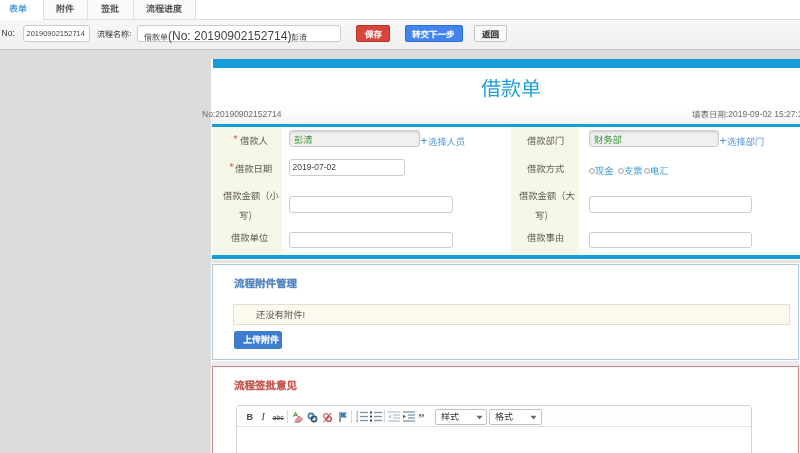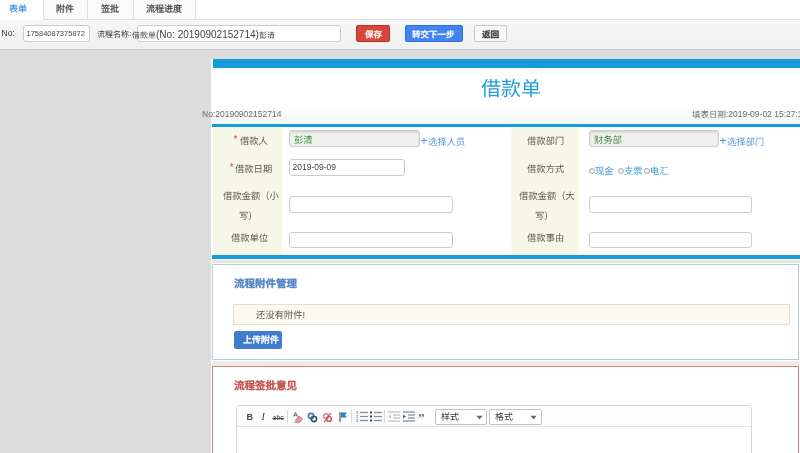--- a/index.html
+++ b/index.html
@@ -99,30 +99,30 @@
   </svg>
 <svg class="cj" style="position:absolute;left:146px;top:4.1px;width:36px;height:9px;color:#3c3c3c;stroke:currentColor;stroke-width:28;" viewBox="0 0 4 1">
     <use href="#u6d41" xlink:href="#u6d41"></use>
     <use href="#u7a0b" xlink:href="#u7a0b" x="1"></use>
     <use href="#u8fdb" xlink:href="#u8fdb" x="2"></use>
     <use href="#u5ea6" xlink:href="#u5ea6" x="3"></use>
   </svg>
 <div class="abs" style="left:0;top:20px;width:800px;height:30px;background:linear-gradient(#f7f7f7,#f0f0f0);border-bottom:1px solid #c9c9c9"></div>
 <div class="t" style="left:1.5px;top:28.5px;font-size:8.5px;color:#333">No:</div>
 <div class="abs" style="left:23px;top:25px;width:67px;height:17px;background:#fff;border:1px solid #ccc;border-radius:3px"></div>
-<div class="t" style="left:26.5px;top:30px;font-size:7.5px;color:#444">17584087375872</div>
+<div class="t" style="left:26.5px;top:30px;font-size:7.5px;color:#444">20190902152714</div>
 <svg class="cj" style="position:absolute;left:97px;top:30px;width:32px;height:8px;color:#333;" viewBox="0 0 4 1">
     <use href="#u6d41" xlink:href="#u6d41"></use>
     <use href="#u7a0b" xlink:href="#u7a0b" x="1"></use>
     <use href="#u540d" xlink:href="#u540d" x="2"></use>
     <use href="#u79f0" xlink:href="#u79f0" x="3"></use>
   </svg>
 <div class="t" style="left:129.5px;top:30px;font-size:8px;color:#333">:</div>
 <div class="abs" style="left:137px;top:25px;width:204px;height:17px;background:#fff;border:1px solid #ccc;border-radius:3px"></div>
-<div class="t" style="left:132px;top:29.5px;font-size:10px;color:#444"><svg class="cji" style="vertical-align:-0.155em;width:24px;height:8px;" viewBox="0 0 3 1">
+<div class="t" style="left:144px;top:29.5px;font-size:12px;color:#444"><svg class="cji" style="vertical-align:-0.155em;width:24px;height:8px;" viewBox="0 0 3 1">
       <use href="#u501f" xlink:href="#u501f"></use>
       <use href="#u6b3e" xlink:href="#u6b3e" x="1"></use>
       <use href="#u5355" xlink:href="#u5355" x="2"></use>
     </svg>(No: 20190902152714)<svg class="cji" style="vertical-align:-0.155em;width:16px;height:8px;" viewBox="0 0 2 1">
       <use href="#u5f6d" xlink:href="#u5f6d"></use>
       <use href="#u6e05" xlink:href="#u6e05" x="1"></use>
     </svg></div>
 <div class="abs" style="left:355.5px;top:25px;width:34px;height:17px;background:#d9453c;border:1px solid #b23527;border-radius:2px"></div>
 <svg class="cj fb" style="position:absolute;left:364.5px;top:29.5px;width:17px;height:8.5px;color:#fff;" viewBox="0 0 2 1">
     <use href="#u4fdd" xlink:href="#u4fdd"></use>
@@ -197,21 +197,21 @@
       <use href="#u95e8" xlink:href="#u95e8" x="3"></use>
     </svg></div>
 <div class="t" style="left:229.5px;top:163px;font-size:10px;color:#e04b3c">*</div>
 <svg class="cj" style="position:absolute;left:234.5px;top:164.2px;width:37.2px;height:9.3px;color:#57564c;" viewBox="0 0 4 1">
     <use href="#u501f" xlink:href="#u501f"></use>
     <use href="#u6b3e" xlink:href="#u6b3e" x="1"></use>
     <use href="#u65e5" xlink:href="#u65e5" x="2"></use>
     <use href="#u671f" xlink:href="#u671f" x="3"></use>
   </svg>
 <div class="abs" style="left:289px;top:158.5px;width:115.5px;height:17px;background:#fff;border:1px solid #ccc;border-radius:3px"></div>
-<div class="t" style="left:292.5px;top:163px;font-size:8.5px;color:#444">2019-09-09</div>
+<div class="t" style="left:292.5px;top:163px;font-size:8.5px;color:#444">2019-07-02</div>
 <svg class="cj" style="position:absolute;left:527px;top:164.2px;width:37.2px;height:9.3px;color:#57564c;" viewBox="0 0 4 1">
     <use href="#u501f" xlink:href="#u501f"></use>
     <use href="#u6b3e" xlink:href="#u6b3e" x="1"></use>
     <use href="#u65b9" xlink:href="#u65b9" x="2"></use>
     <use href="#u5f0f" xlink:href="#u5f0f" x="3"></use>
   </svg>
 <div class="abs" style="left:588.5px;top:168.3px;width:6px;height:6px;border:1px solid #aaa;background:#f5f5f5;border-radius:50%"></div>
 <svg class="cj" style="position:absolute;left:594.7px;top:166.2px;width:18.6px;height:9.3px;color:#3b97cf;" viewBox="0 0 2 1">
     <use href="#u73b0" xlink:href="#u73b0"></use>
     <use href="#u91d1" xlink:href="#u91d1" x="1"></use>

